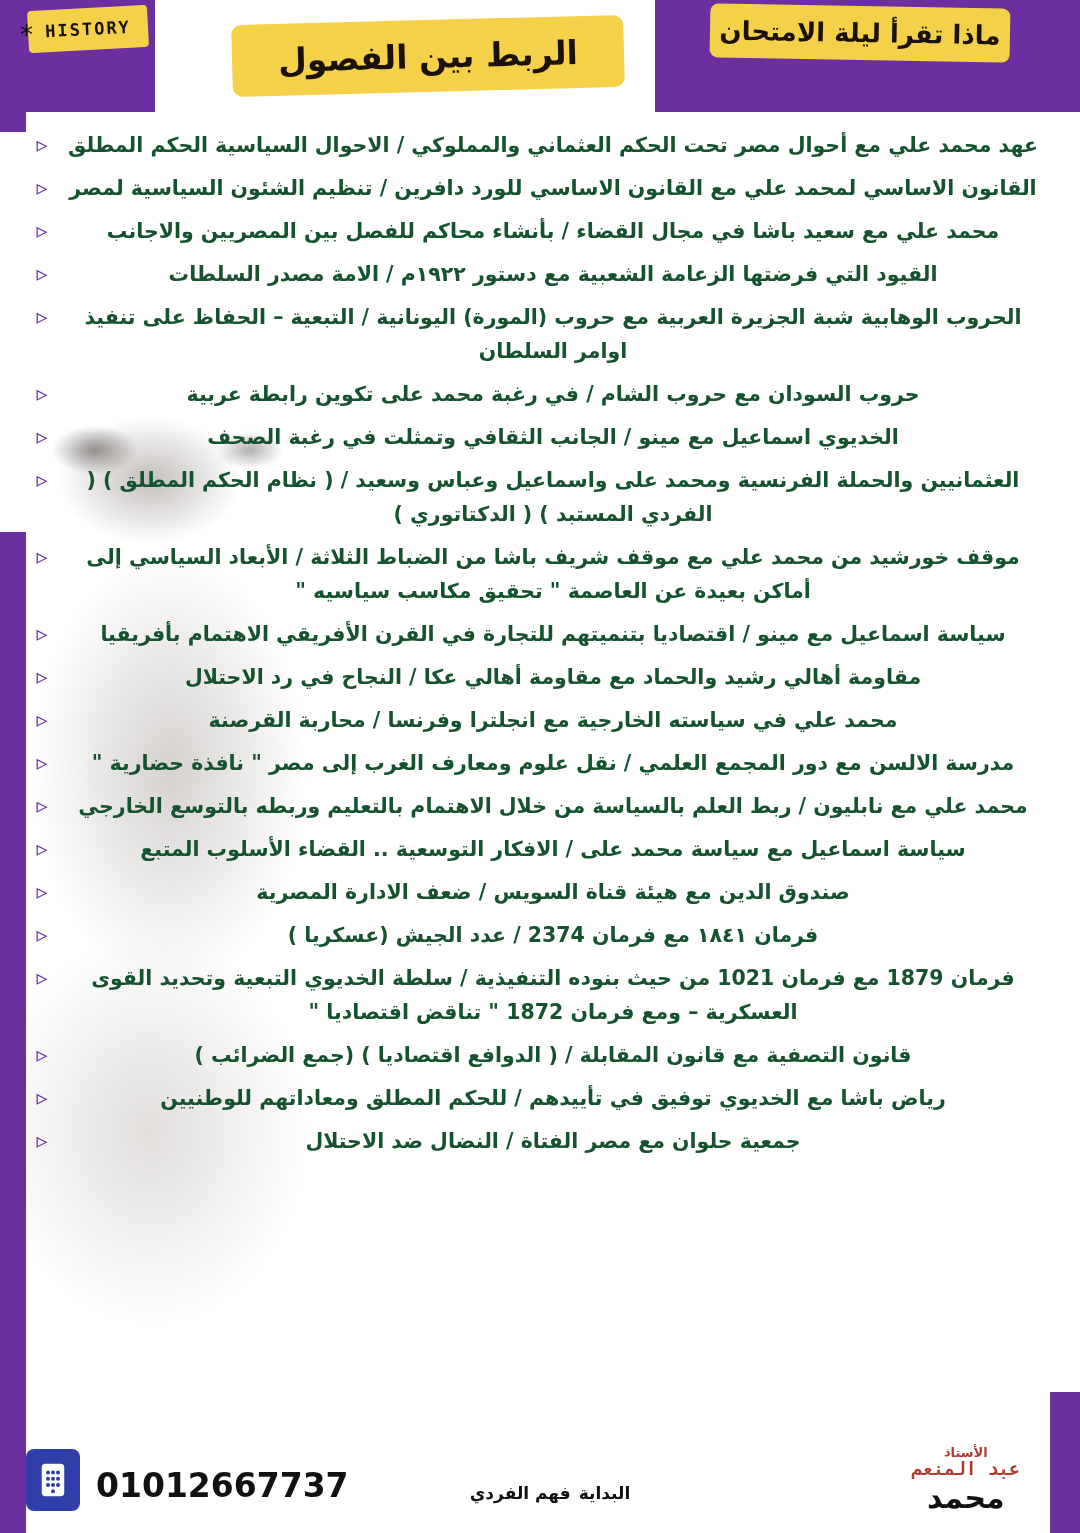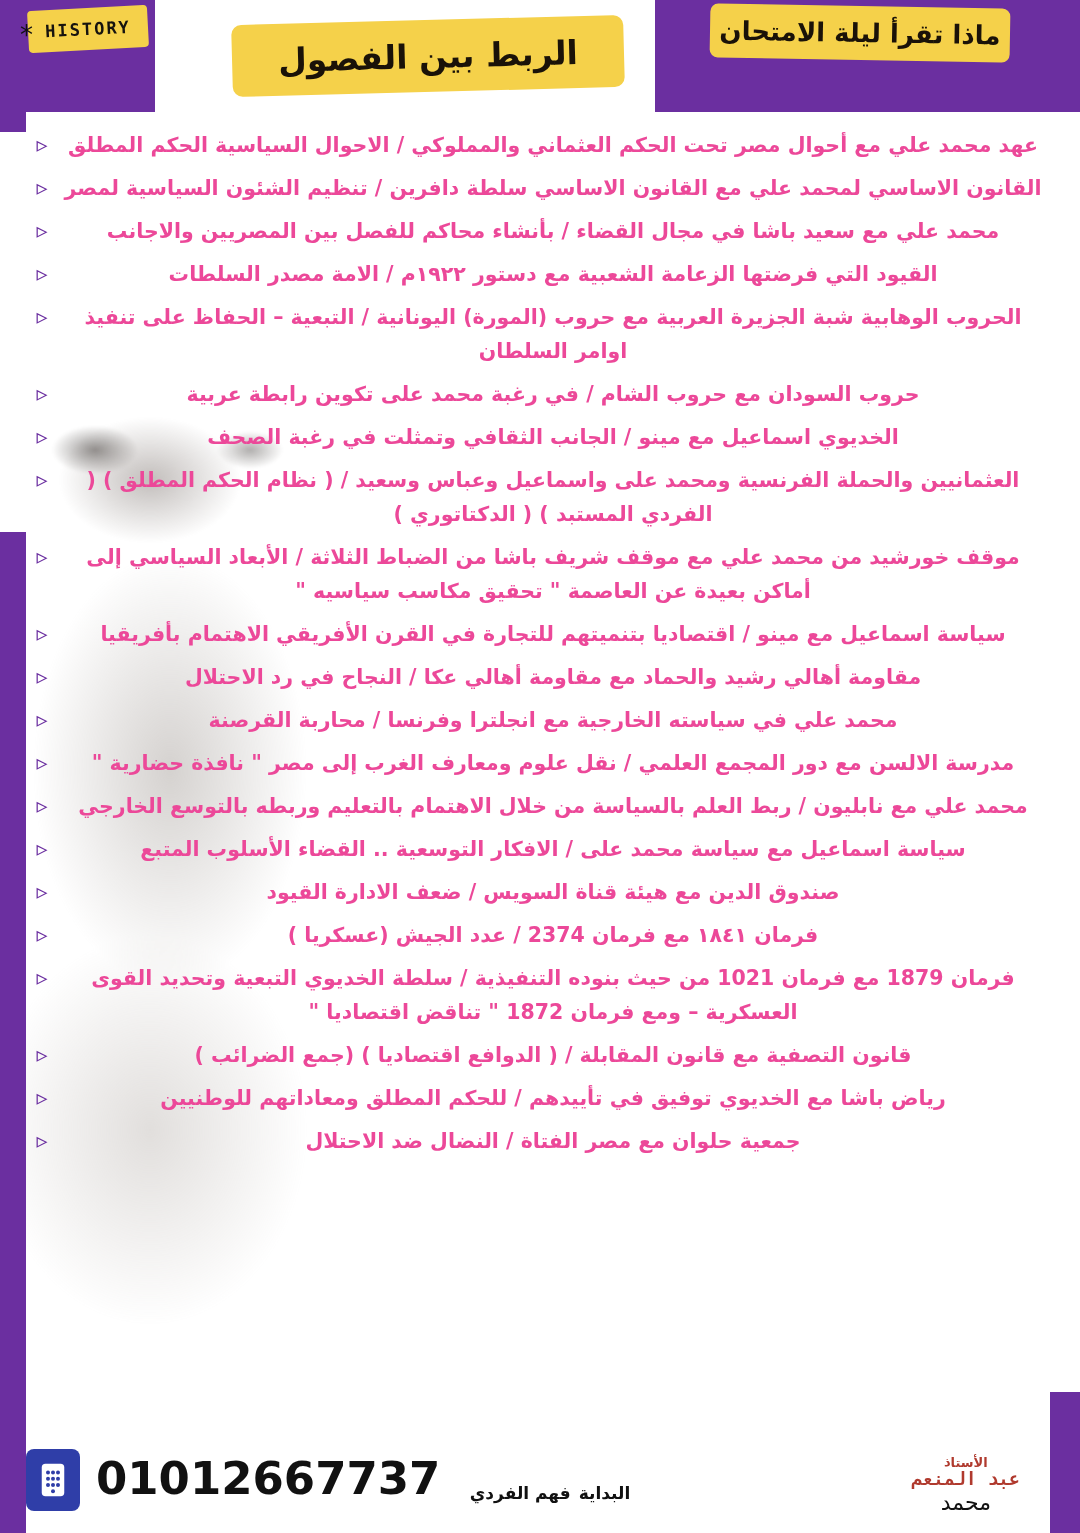--- a/index.html
+++ b/index.html
@@ -111,57 +111,57 @@
     font-size:22px;
     line-height:34px;
     font-weight:bold;
   }
   .row-text{
     flex:1 1 auto;
     text-align:center;
     font-size:20.5px;
     line-height:34px;
     font-weight:bold;
-    color:#ec4899;
+    color:#14532d;
     padding-left:6px;
   }
 
   
   .footer{
     position:absolute;bottom:0;left:0;width:1080px;height:118px;
     z-index:6;
   }
   .phone-icon{
     position:absolute;left:26px;bottom:22px;
     width:54px;height:62px;border-radius:8px;background:#2f3ea8;
     display:flex;align-items:center;justify-content:center;
   }
   .phone-icon svg{width:30px;height:36px;}
   .phone-number{
     position:absolute;left:96px;bottom:28px;
-    font-size:45px;font-weight:bold;color:#111;direction:ltr;
+    font-size:33px;font-weight:bold;color:#111;direction:ltr;
     font-family:"DejaVu Sans", sans-serif;
     text-align:center;
   }
   .footer-mid{
     position:absolute;left:440px;bottom:30px;width:220px;
     display:flex;align-items:baseline;justify-content:center;gap:8px;
     font-size:17px;font-weight:bold;color:#111;
   }
   .brand{
     position:absolute;right:60px;bottom:18px;text-align:center;
   }
   .brand .small{
     font-size:13px;color:#b03a2e;font-weight:bold;display:block;margin-bottom:-2px;
   }
   .brand .mid{
     font-size:18px;color:#b03a2e;font-weight:bold;display:block;font-family:Liberation Mono, monospace;
   }
   .brand .big{
-    font-size:22px;color:#111;font-weight:normal;display:block;letter-spacing:-1px;
+    font-size:30px;color:#111;font-weight:bold;display:block;letter-spacing:-1px;
   }
 </style>
 </head>
 <body>
 
 <div class="bg-portrait"></div>
 
 <div class="top-band"></div>
 <div class="top-band-white"></div>
 <div class="edge-left"></div>
@@ -183,21 +183,21 @@
 <div class="note-badge">
   <span>ماذا تقرأ ليلة الامتحان</span>
 </div>
 
 <div class="list">
   <div class="row">
     <div class="row-text">عهد محمد علي مع أحوال مصر تحت الحكم العثماني والمملوكي / الاحوال السياسية الحكم المطلق</div>
     <div class="bullet">▹</div>
   </div>
   <div class="row">
-    <div class="row-text">القانون الاساسي لمحمد علي مع القانون الاساسي سلطة دافرين / تنظيم الشئون السياسية لمصر</div>
+    <div class="row-text">القانون الاساسي لمحمد علي مع القانون الاساسي للورد دافرين / تنظيم الشئون السياسية لمصر</div>
     <div class="bullet">▹</div>
   </div>
   <div class="row">
     <div class="row-text">محمد علي مع سعيد باشا في مجال القضاء / بأنشاء محاكم للفصل بين المصريين والاجانب</div>
     <div class="bullet">▹</div>
   </div>
   <div class="row">
     <div class="row-text">القيود التي فرضتها الزعامة الشعبية مع دستور ١٩٢٢م / الامة مصدر السلطات</div>
     <div class="bullet">▹</div>
   </div>
@@ -239,21 +239,21 @@
   </div>
   <div class="row">
     <div class="row-text">محمد علي مع نابليون / ربط العلم بالسياسة من خلال الاهتمام بالتعليم وربطه بالتوسع الخارجي</div>
     <div class="bullet">▹</div>
   </div>
   <div class="row">
     <div class="row-text">سياسة اسماعيل مع سياسة محمد على / الافكار التوسعية .. القضاء الأسلوب المتبع</div>
     <div class="bullet">▹</div>
   </div>
   <div class="row">
-    <div class="row-text">صندوق الدين مع هيئة قناة السويس / ضعف الادارة القيود</div>
+    <div class="row-text">صندوق الدين مع هيئة قناة السويس / ضعف الادارة المصرية</div>
     <div class="bullet">▹</div>
   </div>
   <div class="row">
     <div class="row-text">فرمان ١٨٤١ مع فرمان 2374 / عدد الجيش (عسكريا )</div>
     <div class="bullet">▹</div>
   </div>
   <div class="row">
     <div class="row-text">فرمان 1879 مع فرمان 1021 من حيث بنوده التنفيذية / سلطة الخديوي التبعية وتحديد القوى العسكرية – ومع فرمان 1872 " تناقض اقتصاديا "</div>
     <div class="bullet">▹</div>
   </div>

